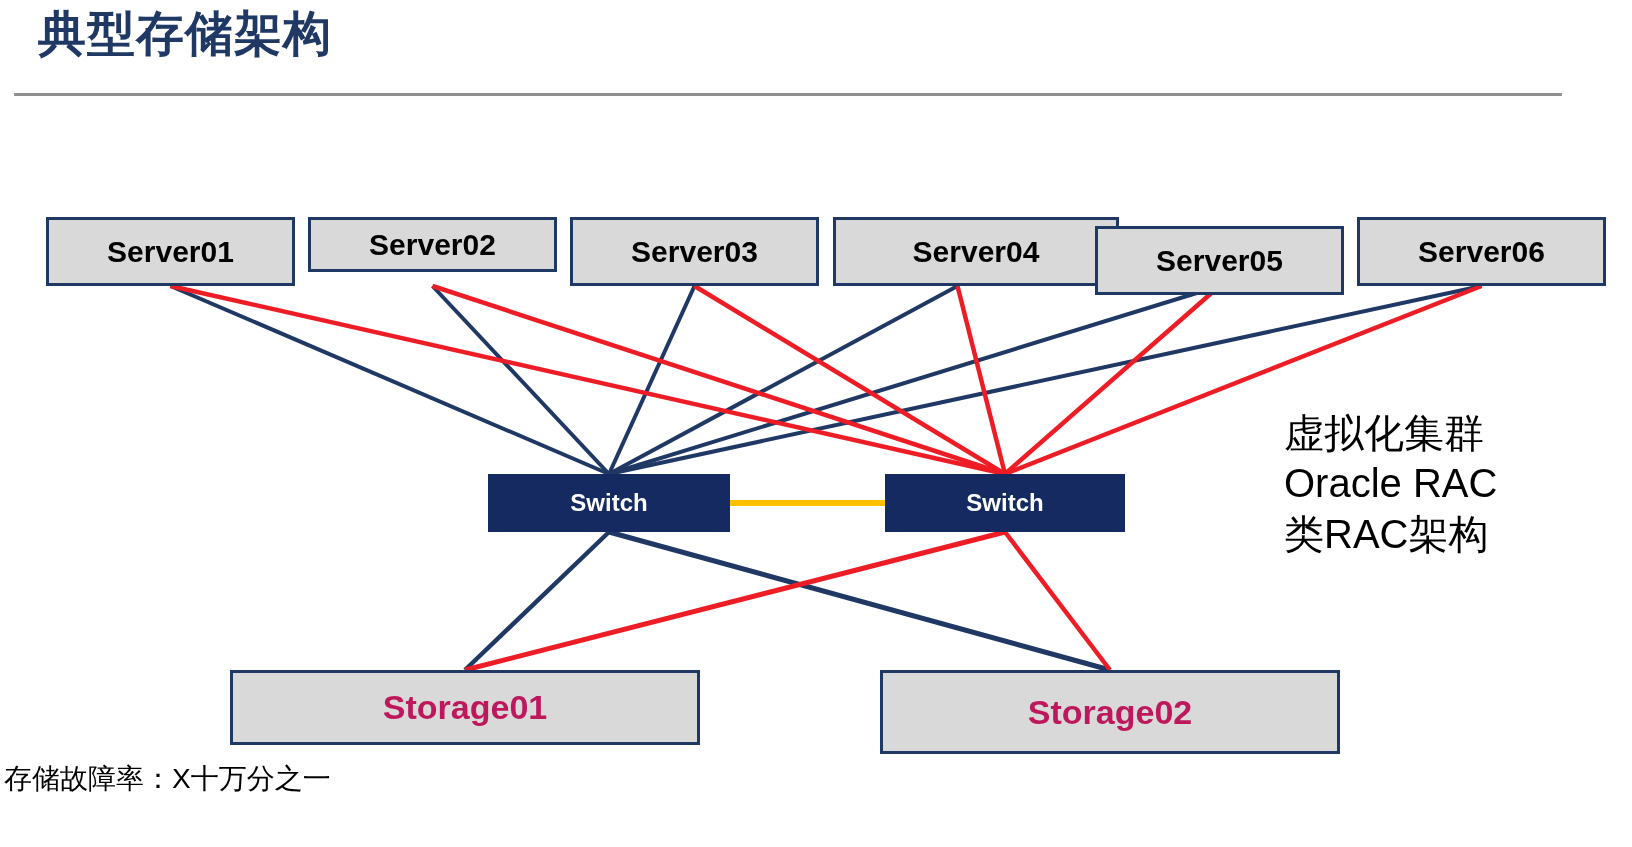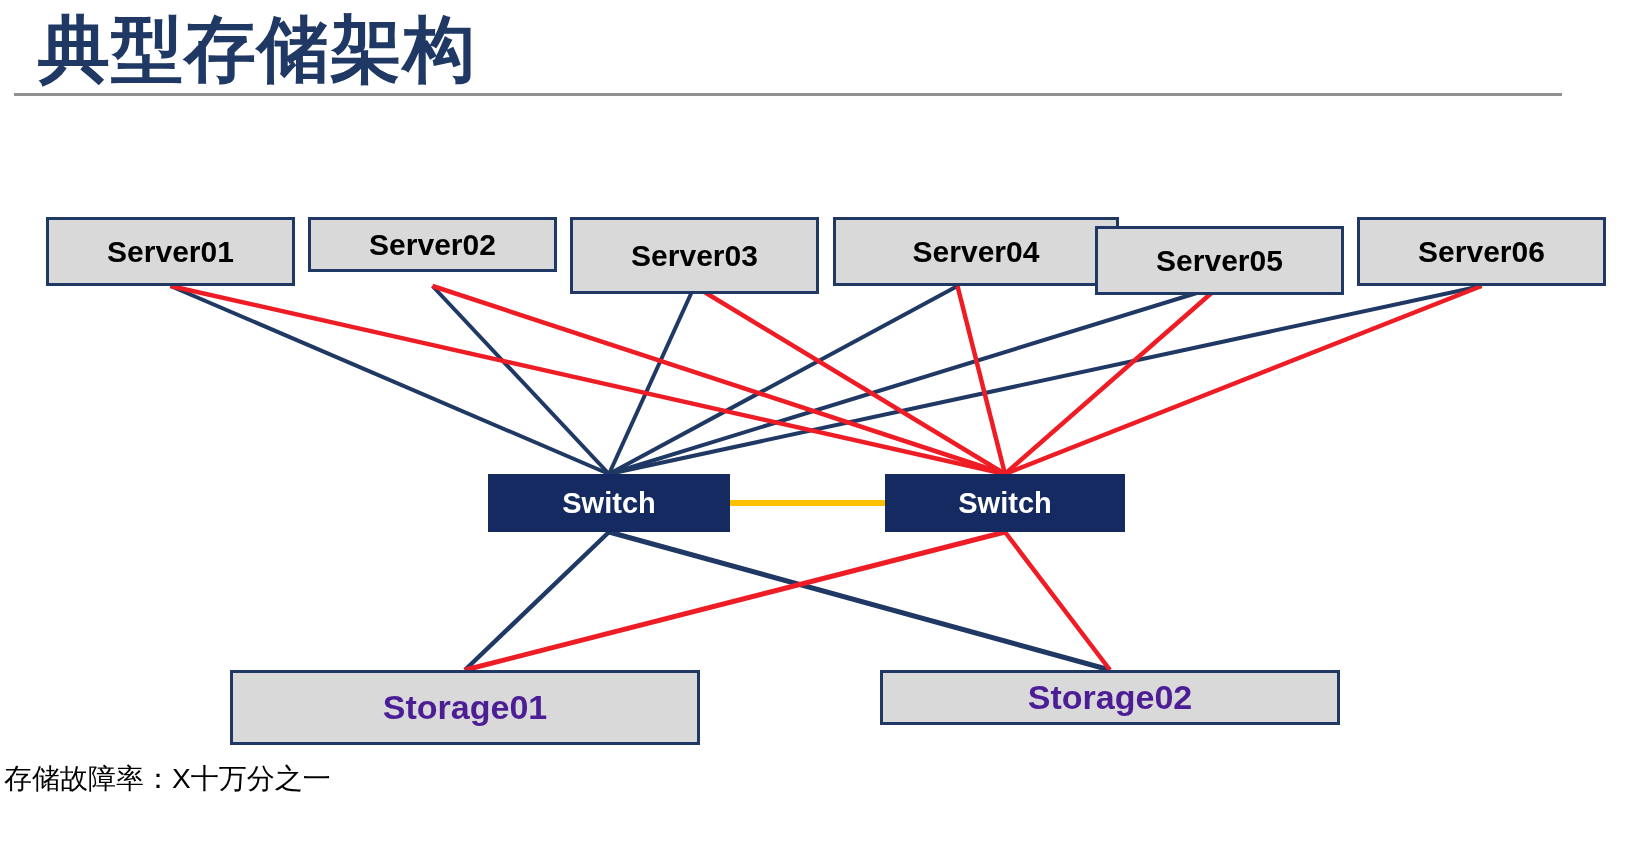--- a/index.html
+++ b/index.html
@@ -33,35 +33,35 @@
   }
   .server-box {
     background: #d9d9d9;
     border: 3px solid #1f3864;
     font-size: 30px;
     color: #000000;
   }
   .switch-box {
     background: #152a60;
     border: 1px solid #152a60;
-    font-size: 29px;
+    font-size: 24px;
     color: #ffffff;
   }
   .storage-box {
     background: #d9d9d9;
     border: 3px solid #1f3864;
     font-size: 34px;
-    color: #4c1d95;
+    color: #be185d;
   }
   .page-title {
     position: absolute;
     left: 38px;
     top: 2px;
     z-index: 2;
-    font-size: 72px;
+    font-size: 48px;
     font-weight: bold;
     color: #1f3864;
     letter-spacing: 1px;
     white-space: nowrap;
   }
   .title-rule {
     position: absolute;
     left: 14px;
     top: 93px;
     width: 1548px;
@@ -116,21 +116,21 @@
       <line x1="1005" y1="532" x2="1110" y2="670" stroke="#ee1c25" stroke-width="4.5"></line>
       <line x1="730" y1="503" x2="885" y2="503" stroke="#ffc000" stroke-width="6"></line>
     </svg>
 
   <div class="node server-box" style="left:46px;  top:217px; width:249px; height:69px;">
     <span>Server01</span>
   </div>
   <div class="node server-box" style="left:308px; top:217px; width:249px; height:55px;">
     <span>Server02</span>
   </div>
-  <div class="node server-box" style="left:570px; top:217px; width:249px; height:77px;">
+  <div class="node server-box" style="left:570px; top:217px; width:249px; height:69px;">
     <span>Server03</span>
   </div>
   <div class="node server-box" style="left:833px; top:217px; width:286px; height:69px;">
     <span>Server04</span>
   </div>
   <div class="node server-box" style="left:1095px; top:226px; width:249px; height:69px;">
     <span>Server05</span>
   </div>
   <div class="node server-box" style="left:1357px; top:217px; width:249px; height:69px;">
     <span>Server06</span>
@@ -139,20 +139,25 @@
   <div class="node switch-box" style="left:488px; top:474px; width:242px; height:58px;">
     <span>Switch</span>
   </div>
   <div class="node switch-box" style="left:885px; top:474px; width:240px; height:58px;">
     <span>Switch</span>
   </div>
 
   <div class="node storage-box" style="left:230px; top:670px; width:470px; height:75px;">
     <span>Storage01</span>
   </div>
-  <div class="node storage-box" style="left:880px; top:670px; width:460px; height:55px;">
+  <div class="node storage-box" style="left:880px; top:670px; width:460px; height:84px;">
     <span>Storage02</span>
   </div>
 
   <div class="note note-storage-failure">存储故障率：X十万分之一</div>
 
+  <div class="right-note">
+    <div>虚拟化集群</div>
+    <div>Oracle RAC</div>
+    <div>类RAC架构</div>
+  </div>
 
 </div>
 
 </body></html>

